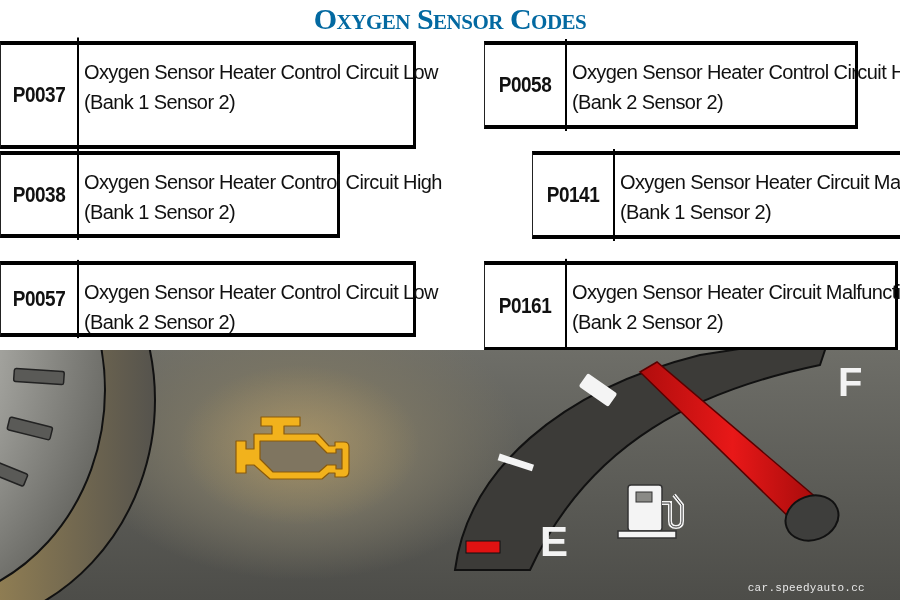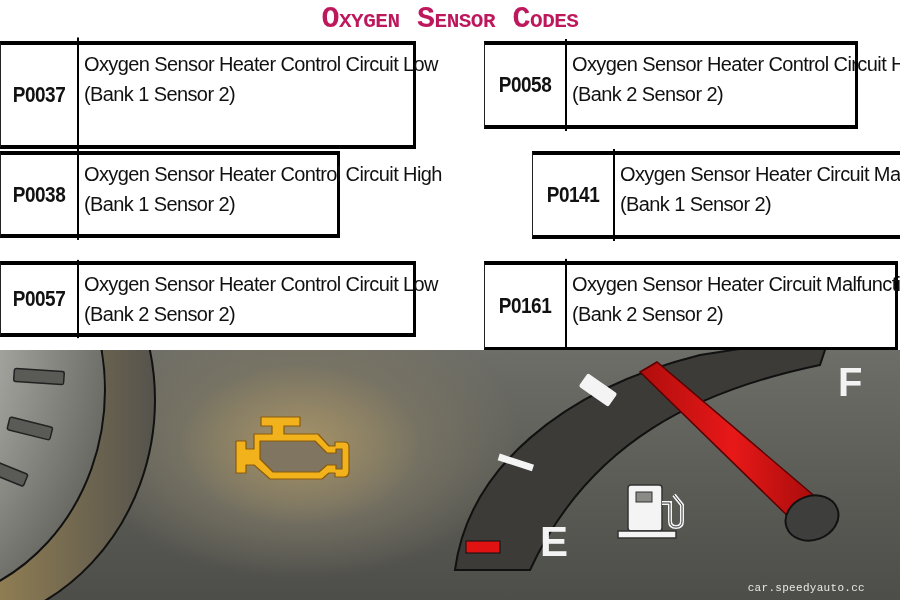--- a/index.html
+++ b/index.html
@@ -4,43 +4,43 @@
   <style>
     html, body { margin: 0; padding: 0; }
     body {
       width: 900px; height: 600px; overflow: hidden; position: relative;
       background: #ffffff;
       font-family: "Liberation Sans", sans-serif;
     }
     .title {
       position: absolute; left: 0; top: 0; width: 900px; height: 38px;
       text-align: center;
-      font-family: Liberation Mono, monospace;
+      font-family: Liberation Serif, serif;
       font-weight: bold; font-size: 30px; line-height: 38px;
       font-variant: small-caps; letter-spacing: -0.5px;
-      color: #be185d;
+      color: #0369a1;
     }
     .code-box {
       position: absolute; box-sizing: border-box;
       background: #fff;
       border-top: 4px solid #000;
       border-bottom: 4px solid #000;
       border-left: 1px solid #222;
       border-right: 3px solid #000;
       display: flex; align-items: stretch;
     }
     .code-box .code {
       width: 78px; flex: 0 0 78px; box-sizing: border-box;
       border-right: 2px solid #000;
       display: flex; align-items: center; justify-content: center;
       font-size: 19px; font-weight: bold; color: #111;
       transform: scaleY(1.15); letter-spacing: -0.5px;
     }
     .code-box .desc {
-      padding: 4px 0 0 5px;
+      padding: 12px 0 0 5px;
       font-size: 20px; line-height: 30px; color: #111;
       letter-spacing: -0.6px;
       transform-origin: left top;
     }
     .code-box .desc span { display: block; white-space: nowrap; }
 
     .dash {
       position: absolute; left: 0; top: 350px; width: 900px; height: 250px;
       overflow: hidden;
       background:

